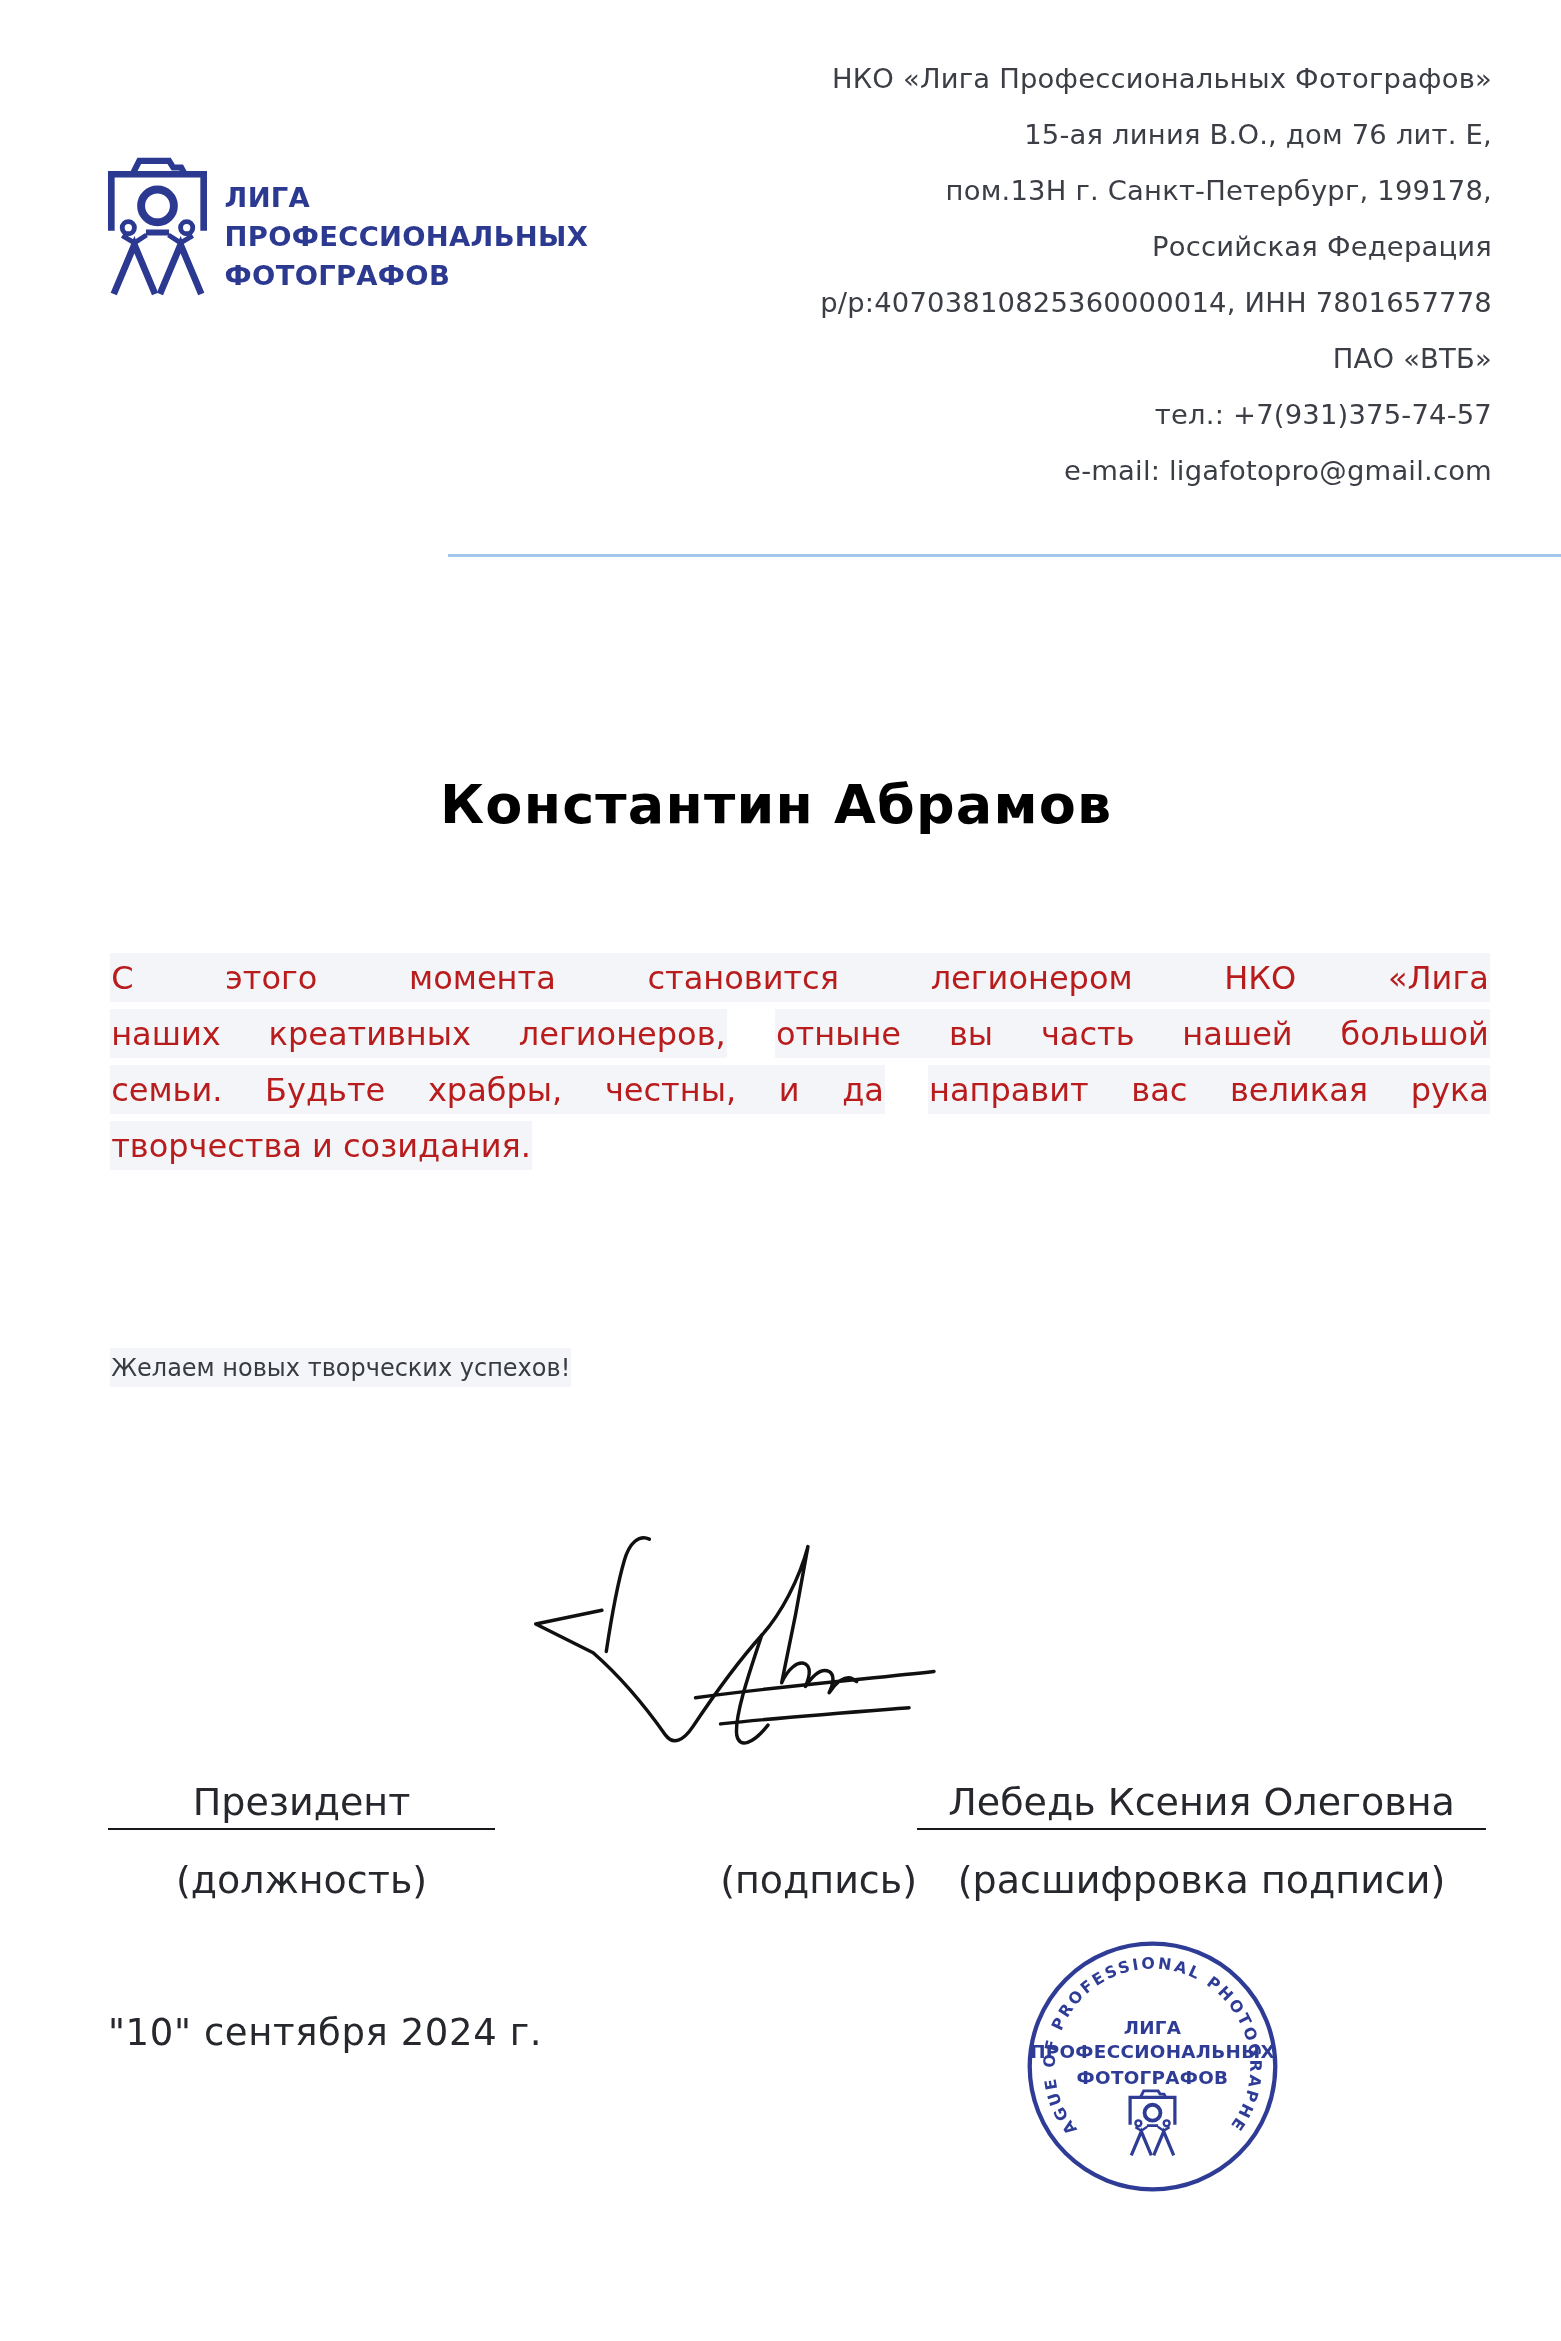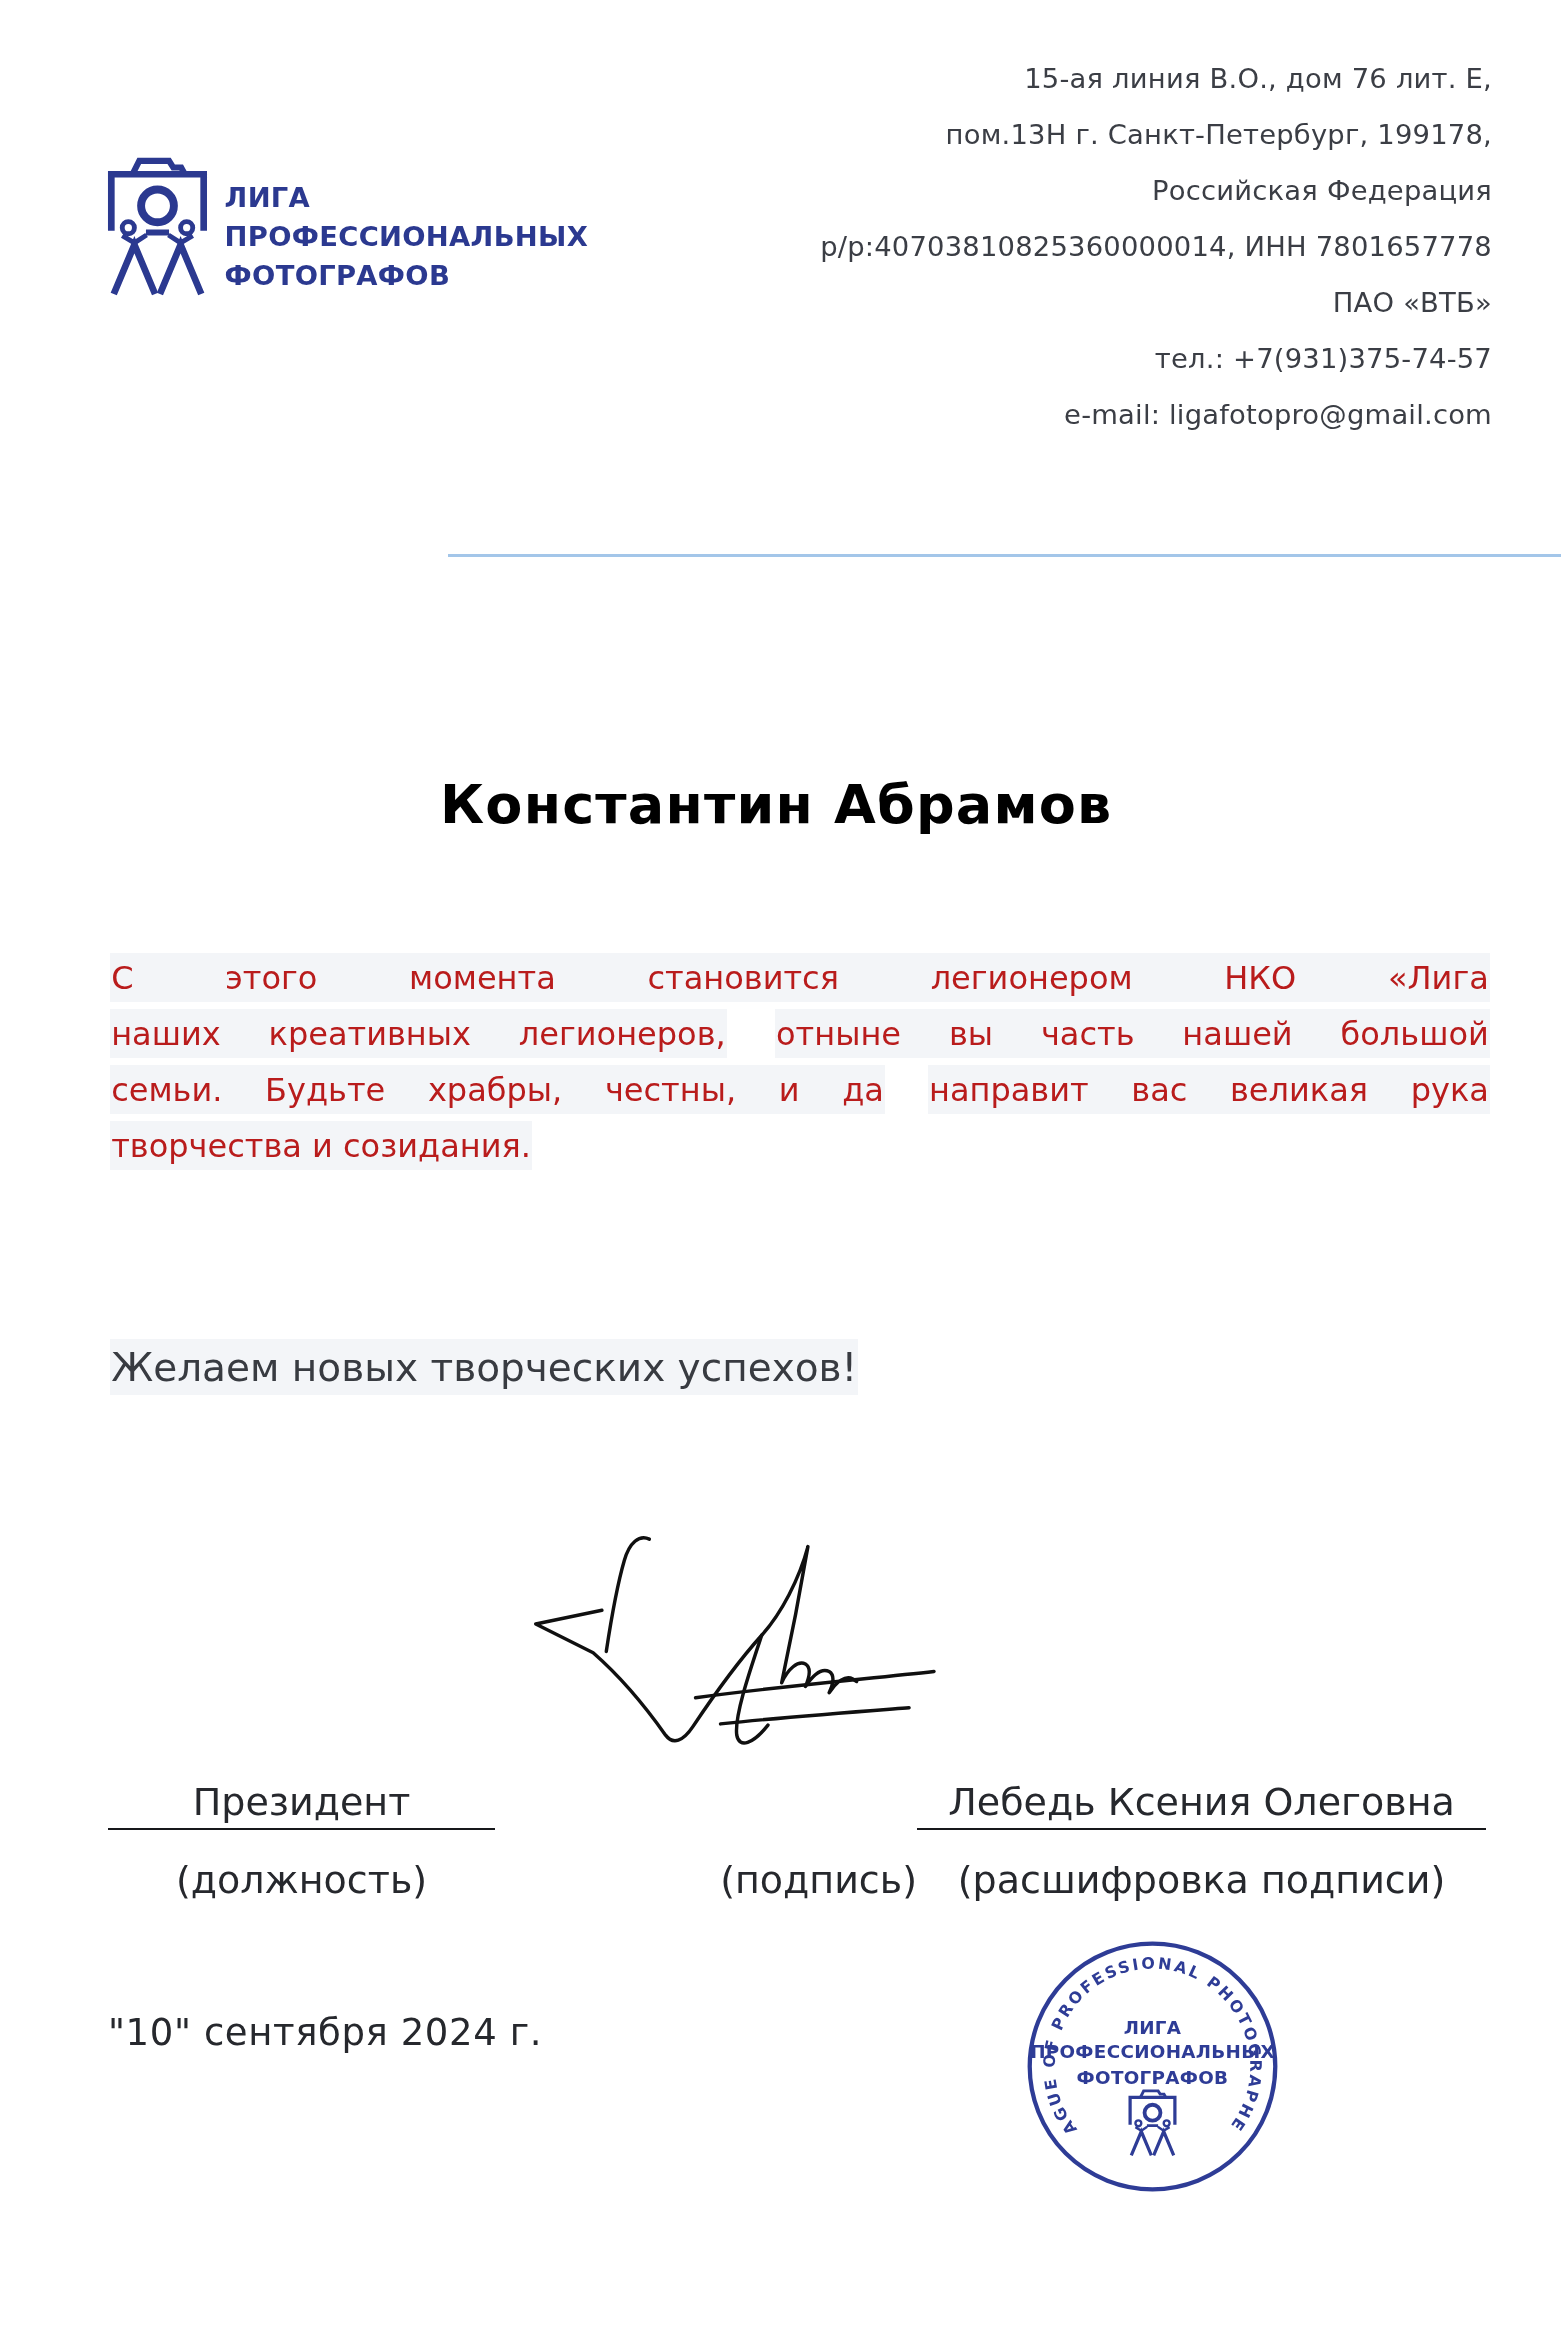--- a/index.html
+++ b/index.html
@@ -34,21 +34,21 @@
     position:absolute; left:440px; top:773px; font-size:54px; font-weight:700;
     color:#000000; letter-spacing:1.2px; white-space:nowrap;
   }
 
   
   .body-block { position:absolute; left:110px; top:949px; width:1380px; font-size:32px; color:#b91c1c; }
   .body-line { height:56px; line-height:56px; text-align:justify; text-justify:inter-word; }
   .body-line.jl { text-align-last:justify; }
   .hl { background:#f3f5f8; padding:5.5px 1.2px; box-decoration-break:clone; }
 
-  .wish { position:absolute; left:110px; top:1339px; font-size:39px; line-height:56px; color:#383b41; white-space:nowrap; }
+  .wish { position:absolute; left:110px; top:1339px; font-size:24px; line-height:56px; color:#383b41; white-space:nowrap; }
 
   .sig { position:absolute; left:517px; top:1528px; }
 
   .underl {
     position:absolute; top:1778px; text-align:center; font-size:38px; line-height:48px;
     color:#26282d; border-bottom:2.4px solid #17181b; padding-bottom:2.4px; white-space:nowrap;
   }
   .pos-value  { left:108px;  width:387px; }
   .name-value { left:917px; width:569px; }
   .caption { position:absolute; top:1858px; text-align:center; font-size:38px; line-height:45px; color:#26282d; white-space:nowrap; }
@@ -79,20 +79,21 @@
       <path d="M13,227 L47,146 L81,227" stroke-width="11"></path>
       <path d="M123,143 L103,130 M123,143 L143,131" stroke-width="8"></path>
       <path d="M89,227 L123,146 L157,227" stroke-width="11"></path>
     </g>
   </symbol>
 </svg>
 
 <div class="page">
 
   <div class="contact">
+    <div>НКО «Лига Профессиональных Фотографов»</div>
     <div>15-ая линия В.О., дом 76 лит. Е,</div>
     <div>пом.13Н г. Санкт-Петербург, 199178,</div>
     <div>Российская Федерация</div>
     <div>р/р:40703810825360000014, ИНН 7801657778</div>
     <div>ПАО «ВТБ»</div>
     <div>тел.: +7(931)375-74-57</div>
     <div>e-mail: ligafotopro@gmail.com</div>
   </div>
 
   <div class="logo">

